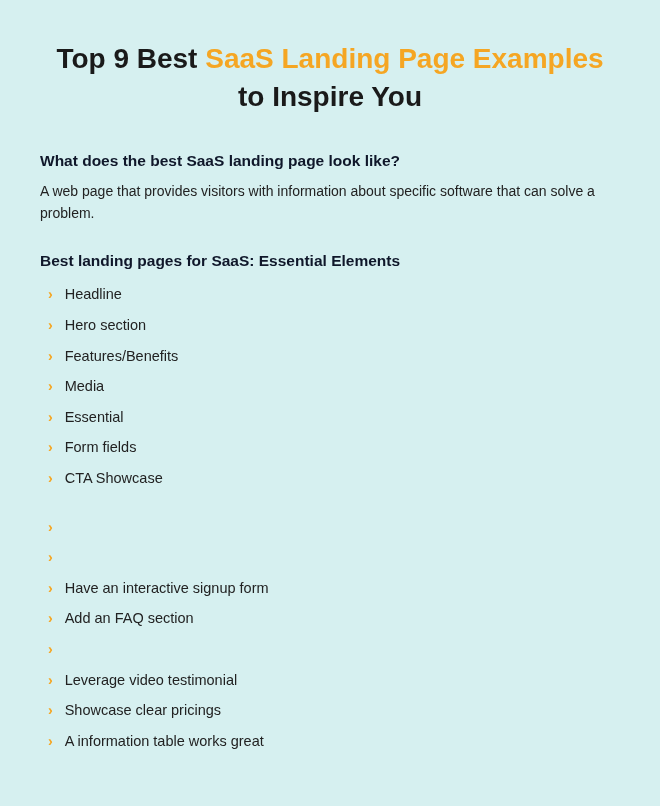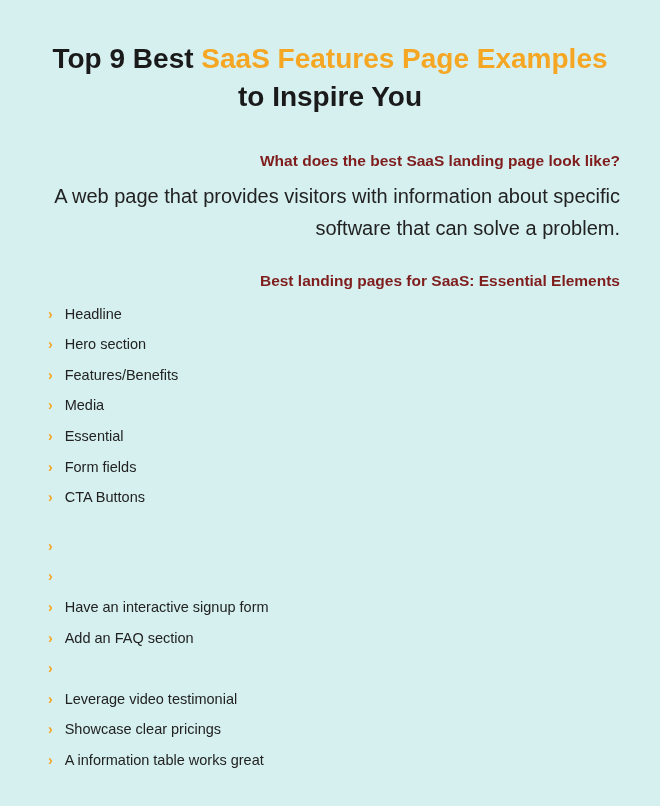--- a/index.html
+++ b/index.html
@@ -1,19 +1,18 @@
 <!DOCTYPE html>
 <html><head>
   <meta charset="utf-8">
   <style>
     * {
       box-sizing: border-box;
       margin: 0;
       padding: 0;
-      text-align: right;
     }
 
     body {
       background-color: #d6f0f0;
       font-family: 'Georgia', serif;
       width: 660px;
       min-height: 806px;
       padding: 40px 40px 40px 40px;
       color: #1a1a1a;
     }
@@ -32,26 +31,26 @@
     }
 
     .section {
       margin-bottom: 28px;
     }
 
     .section-heading {
       font-size: 15.5px;
       font-weight: 800;
       margin-bottom: 10px;
-      color: #7f1d1d;
+      color: #0f172a;
       font-family: Arial, sans-serif;
     }
 
     .section-text {
-      font-size: 20px;
+      font-size: 14px;
       line-height: 1.6;
       color: #222;
       font-family: Arial, sans-serif;
     }
 
     .list-section {
       margin-bottom: 28px;
     }
 
     .list-section .section-heading {
@@ -80,21 +79,21 @@
       margin-right: 12px;
       font-size: 14px;
       margin-top: 1px;
       flex-shrink: 0;
     }
   </style>
 </head>
 <body>
 
 <h1 class="page-title">
-  <span>Top 9 Best </span><span class="highlight">SaaS Features Page Examples</span><span> to Inspire You</span>
+  <span>Top 9 Best </span><span class="highlight">SaaS Landing Page Examples</span><span> to Inspire You</span>
 </h1>
 
 <div class="section">
   <p class="section-heading">What does the best SaaS landing page look like?</p>
   <p class="section-text">A web page that provides visitors with information about specific software that can solve a problem.</p>
 </div>
 
 <div class="list-section">
   <p class="section-heading">Best landing pages for SaaS: Essential Elements</p>
   <ul class="custom-list">
@@ -117,21 +116,21 @@
       <li>
         <span class="arrow">›</span>
         <span>Essential</span>
       </li>
       <li>
         <span class="arrow">›</span>
         <span>Form fields</span>
       </li>
       <li>
         <span class="arrow">›</span>
-        <span>CTA Buttons</span>
+        <span>CTA Showcase</span>
       </li>
     </ul>
 </div>
 
 <div class="list-section">
   <ul class="custom-list">
   <li>
         <span class="arrow">›</span>
       </li>
       <li>

